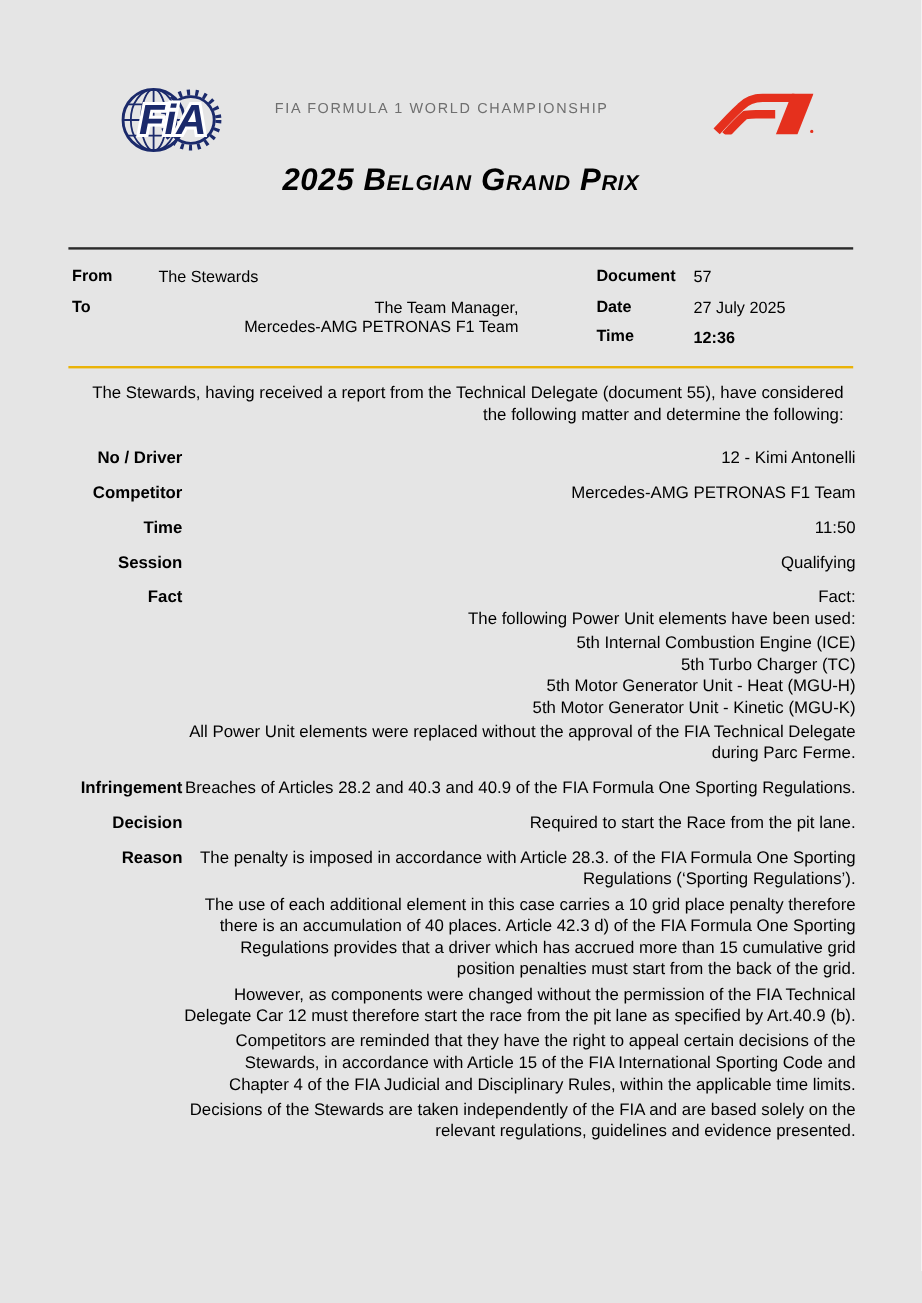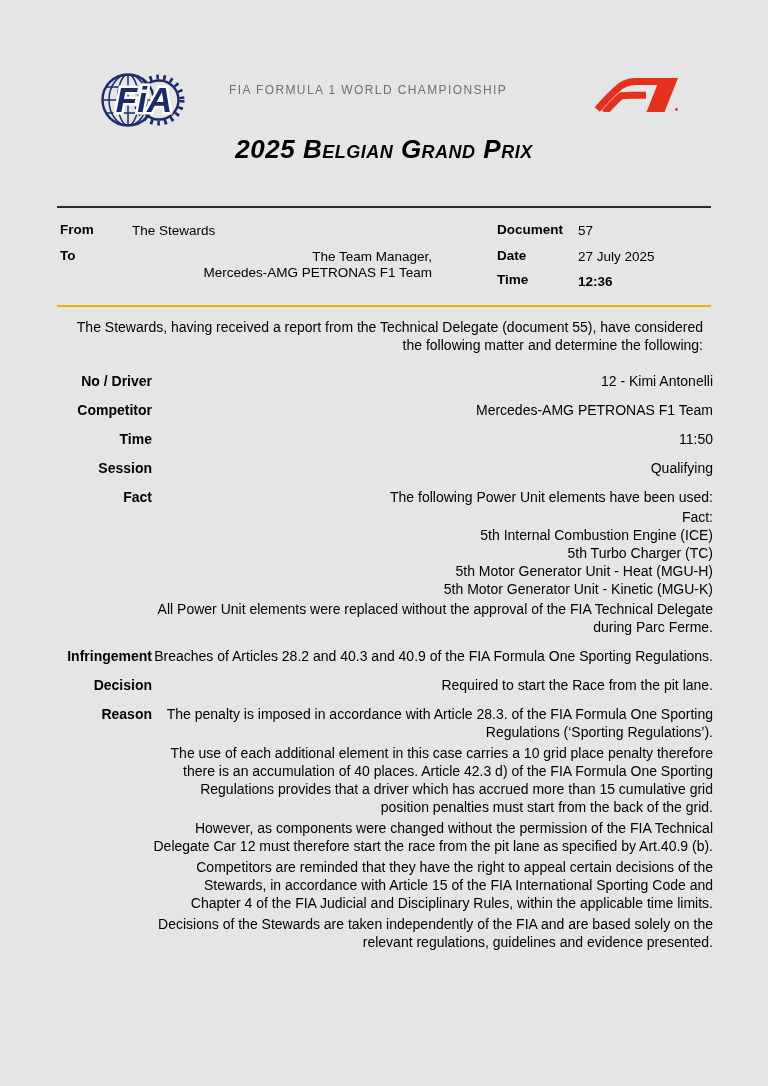--- a/index.html
+++ b/index.html
@@ -135,22 +135,22 @@
     </div>
 
     <div class="row">
       <div class="rlabel">Session</div>
       <div class="rvalue">Qualifying</div>
     </div>
 
     <div class="row">
       <div class="rlabel">Fact</div>
       <div class="rvalue">
+        <p style="margin:0">Fact:</p>
         <p>The following Power Unit elements have been used:</p>
-        <p style="margin:0">Fact:</p>
         <div class="fact-items">
           <div>5th Internal Combustion Engine (ICE)</div>
           <div>5th Turbo Charger (TC)</div>
           <div>5th Motor Generator Unit - Heat (MGU-H)</div>
           <div>5th Motor Generator Unit - Kinetic (MGU-K)</div>
         </div>
         <p class="last" style="margin-top:2px">All Power Unit elements were replaced without the approval of the FIA Technical Delegate during Parc Ferme.</p>
       </div>
     </div>
 

